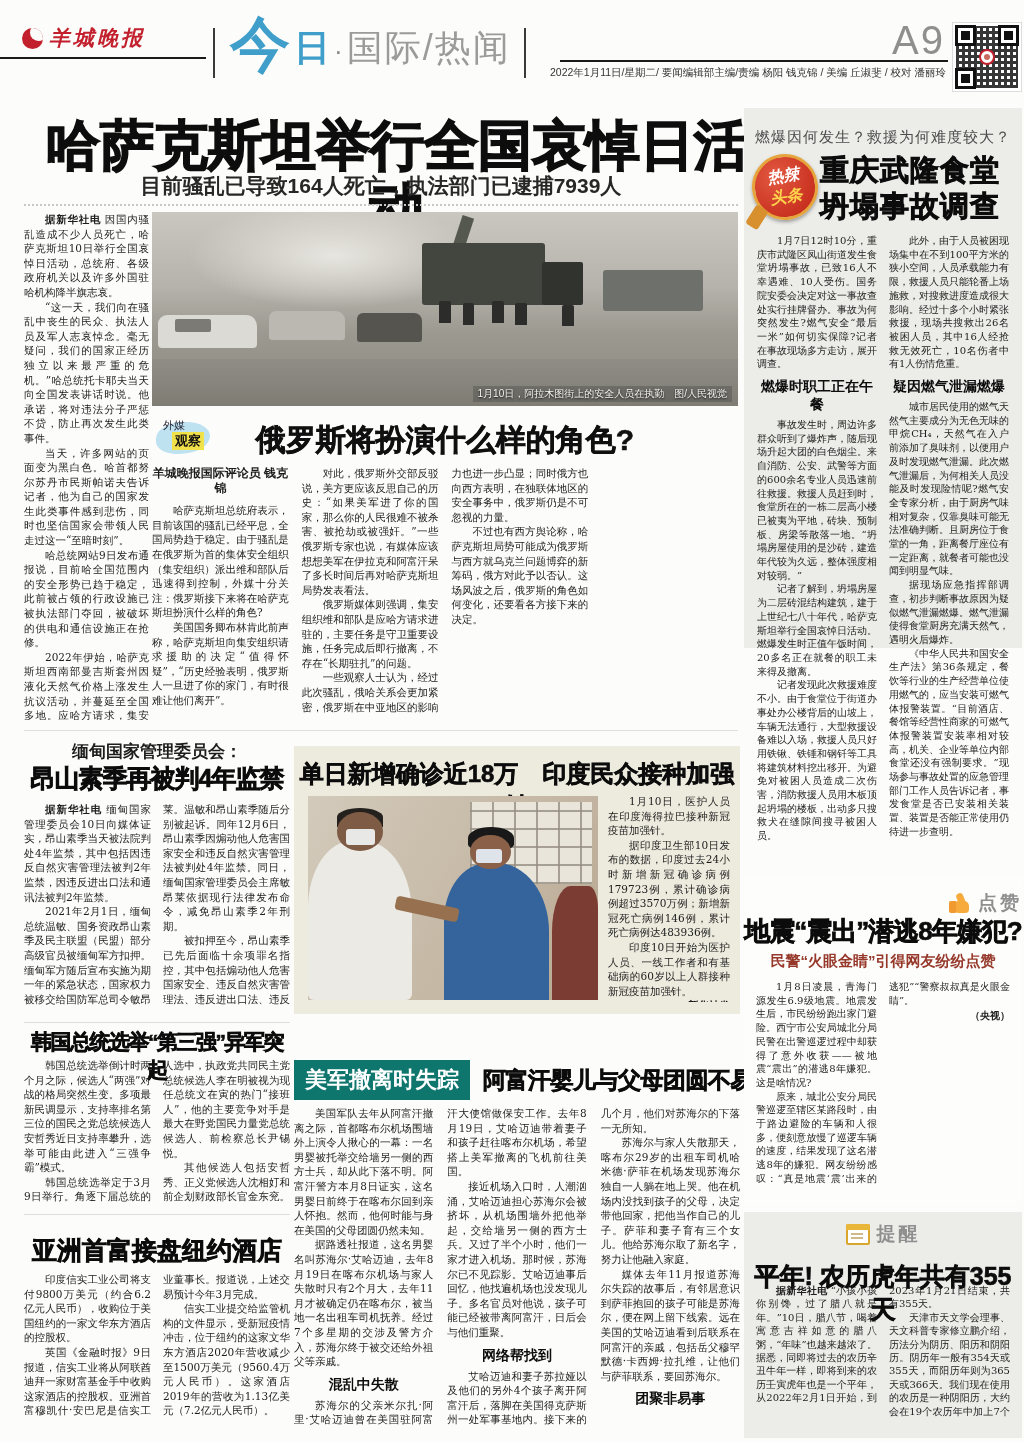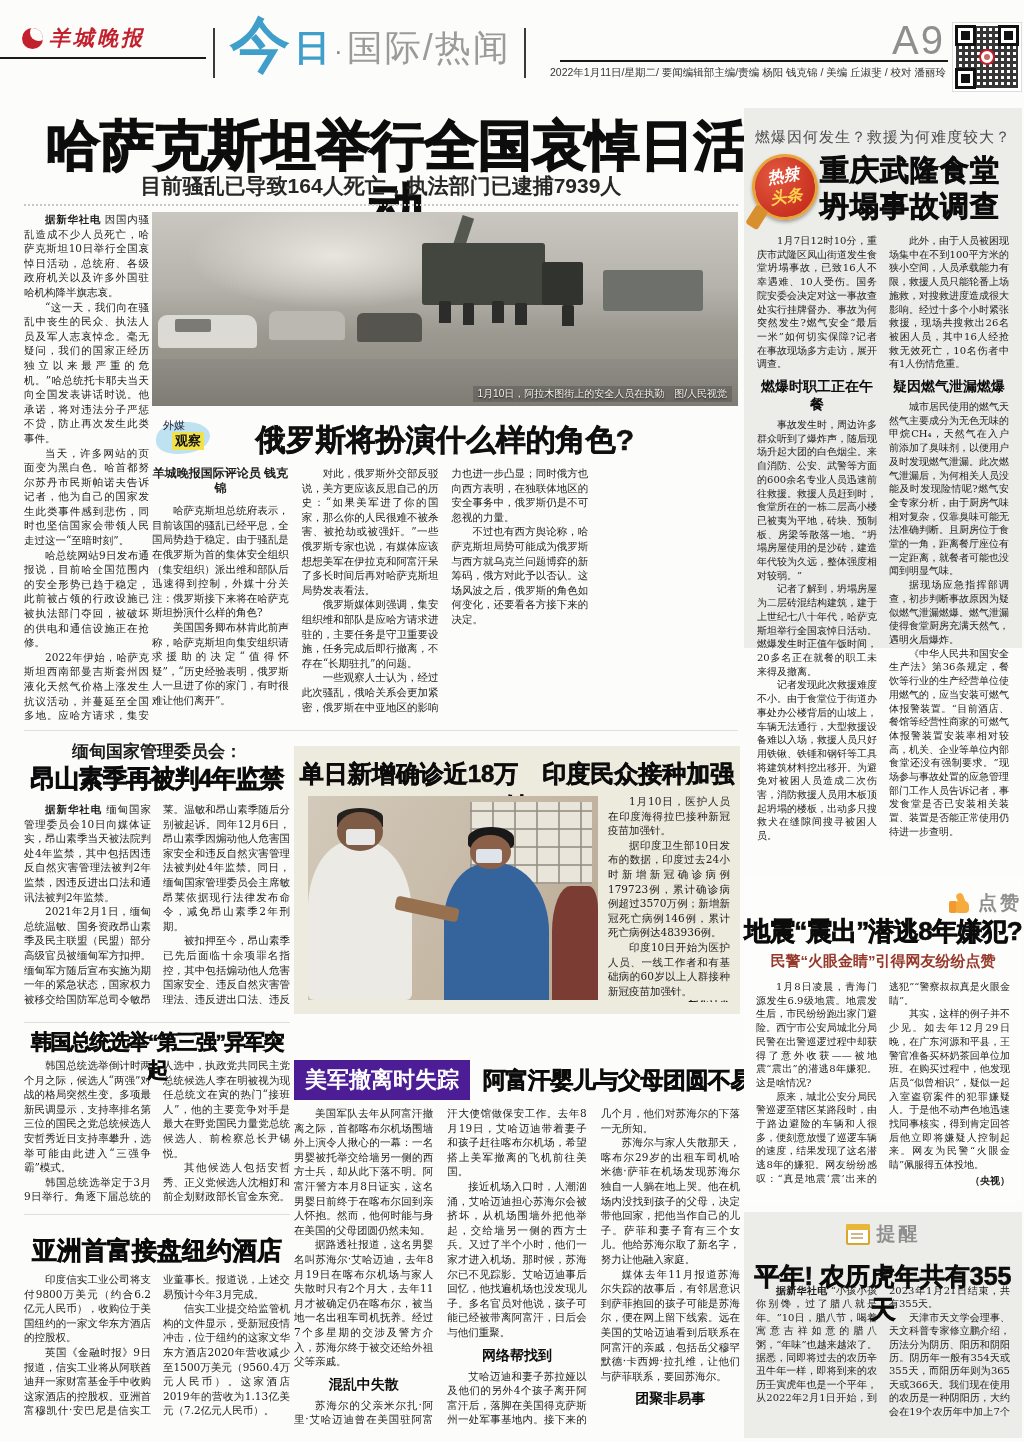--- a/index.html
+++ b/index.html
@@ -99,21 +99,21 @@
   .womanhead{left:56%;top:19%;width:14%;height:17%;background:#8a6148;border-radius:50%;}
   .womanhair{left:55%;top:15%;width:16%;height:11%;background:#191919;border-radius:50% 50% 20% 20%;}
   .mask1{left:13%;top:16%;width:10%;height:8%;background:#e8e8e6;border-radius:3px;}
   .mask2{left:58%;top:26%;width:9%;height:7%;background:#dfe4ea;border-radius:3px;}
   .maroon{left:84%;top:44%;width:16%;height:56%;background:#7b3c33;border-radius:40% 20% 0 0;}
   .armtan{left:30%;top:52%;width:22%;height:7%;background:#96704f;border-radius:4px;transform:rotate(12deg);}
   #incap{position:absolute;left:314px;top:48px;width:122px;height:208px;}
   #incap .credit{text-align:right;font-weight:bold;margin-top:3px;}
   
   #afheadrow{left:294px;top:1060px;width:446px;display:flex;align-items:center;gap:13px;}
-  #aflabel{background:#4c1d95;color:#fff;font-weight:bold;font-size:22px;padding:5px 11px;white-space:nowrap;
+  #aflabel{background:#0f766e;color:#fff;font-weight:bold;font-size:22px;padding:5px 11px;white-space:nowrap;
      font-family:"Liberation Sans",sans-serif;}
   #afh{font-weight:bold;font-size:23px;color:#0c0c0c;letter-spacing:-.5px;font-family:"Liberation Sans",sans-serif;
      -webkit-text-stroke:.6px #0c0c0c;white-space:nowrap;}
   #afbody{left:294px;top:1106px;width:446px;height:334px;column-count:3;column-gap:14px;}
   
   #cqpanel{left:744px;top:108px;width:278px;height:540px;background:#ececе9;background:#ececeа;background:#ececE9;}
   #cqpanel,#lunpanel{background:#ecece9;}
   #cqkicker{position:absolute;left:0;top:20px;width:100%;text-align:center;font-size:15px;color:#4c4c4c;letter-spacing:1px;
      font-family:"Liberation Sans",sans-serif;}
   #hotbadge{position:absolute;left:8px;top:46px;width:60px;height:60px;border-radius:50%;
@@ -327,21 +327,20 @@
           <span class="fing"></span>
           <span class="up"></span>
       </span>
       <span class="badgetxt">点赞</span>
     </div>
     <div id="zanhead">地震“震出”潜逃8年嫌犯?</div>
     <div id="zansub">民警“火眼金睛”引得网友纷纷点赞</div>
     <div id="zanbody" class="bodytxt">
         <p class="para">1月8日凌晨，青海门源发生6.9级地震。地震发生后，市民纷纷跑出家门避险。西宁市公安局城北分局民警在出警巡逻过程中却获得了意外收获——被地震“震出”的潜逃8年嫌犯。这是啥情况?</p>
         <p class="para">原来，城北公安分局民警巡逻至辖区某路段时，由于路边避险的车辆和人很多，便刻意放慢了巡逻车辆的速度，结果发现了这名潜逃8年的嫌犯。网友纷纷感叹：“真是地震‘震’出来的逃犯”“警察叔叔真是火眼金睛”。</p>
-        <p class="para">其实，这样的例子并不少见。如去年12月29日晚，在广东河源和平县，王警官准备买杯奶茶回单位加班。在购买过程中，他发现店员“似曾相识”，疑似一起入室盗窃案件的犯罪嫌疑人。于是他不动声色地迅速找同事核实，得到肯定回答后他立即将嫌疑人控制起来。网友为民警“火眼金睛”佩服得五体投地。</p>
         <p class="by-end">（央视）</p>
       </div>
   </div>
 
   <div id="lunpanel" class="abs">
     <div id="lunrow" class="badgerow">
       <span class="cal"></span>
       <span class="badgetxt">提醒</span>
     </div>
     <div id="lunhead">平年! 农历虎年共有355天</div>

